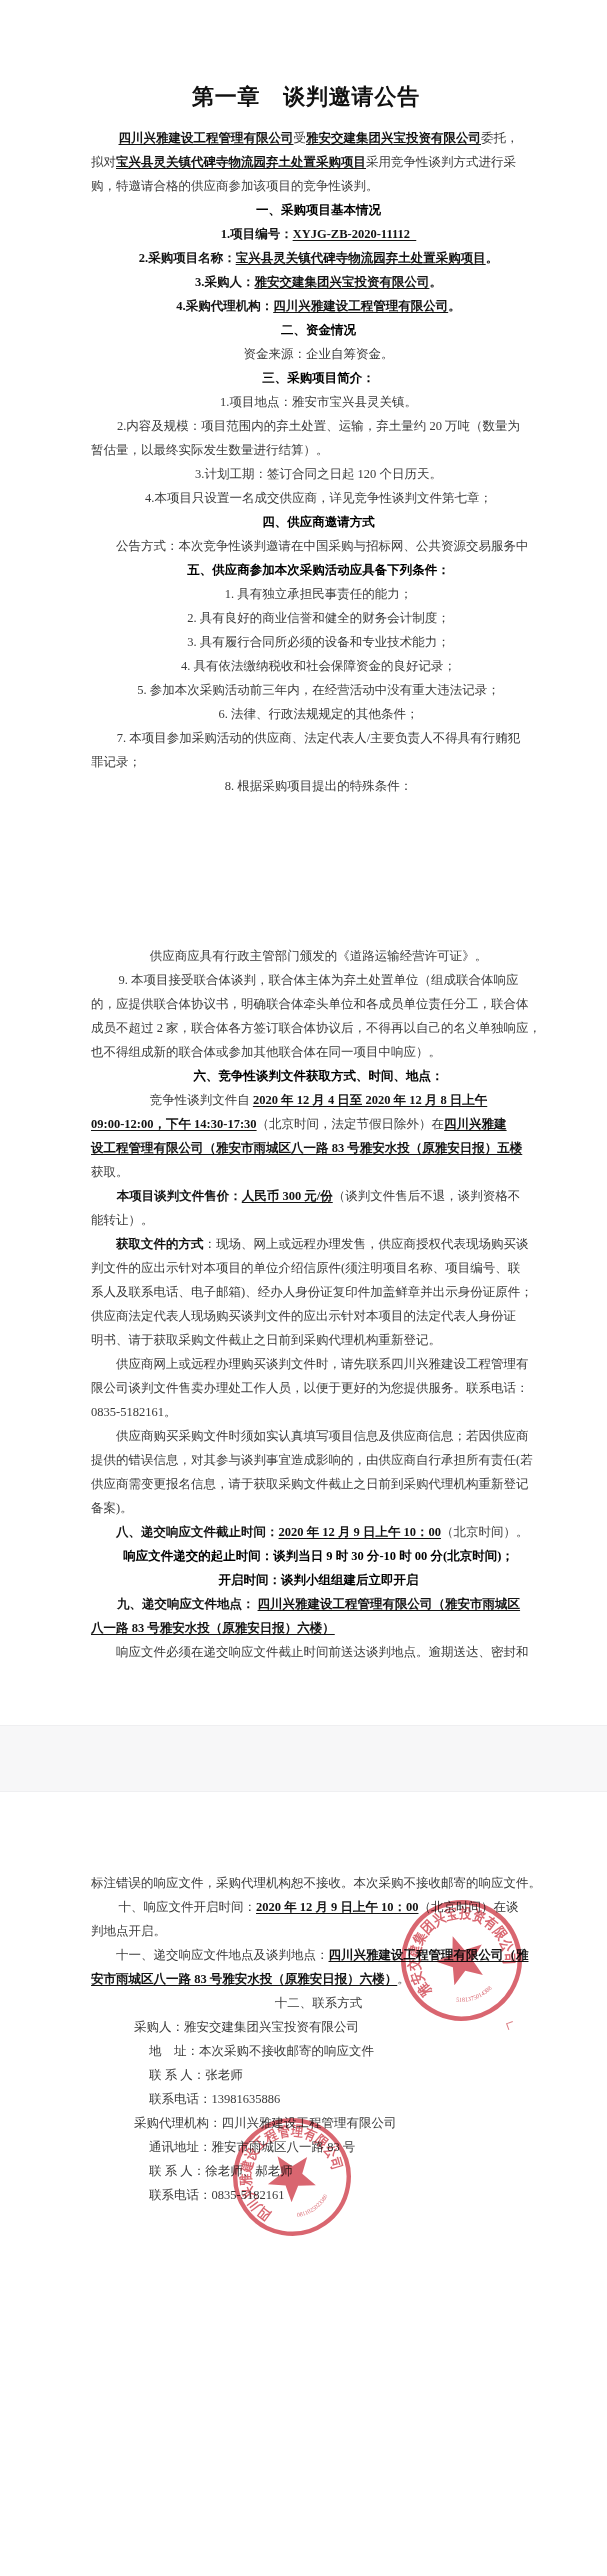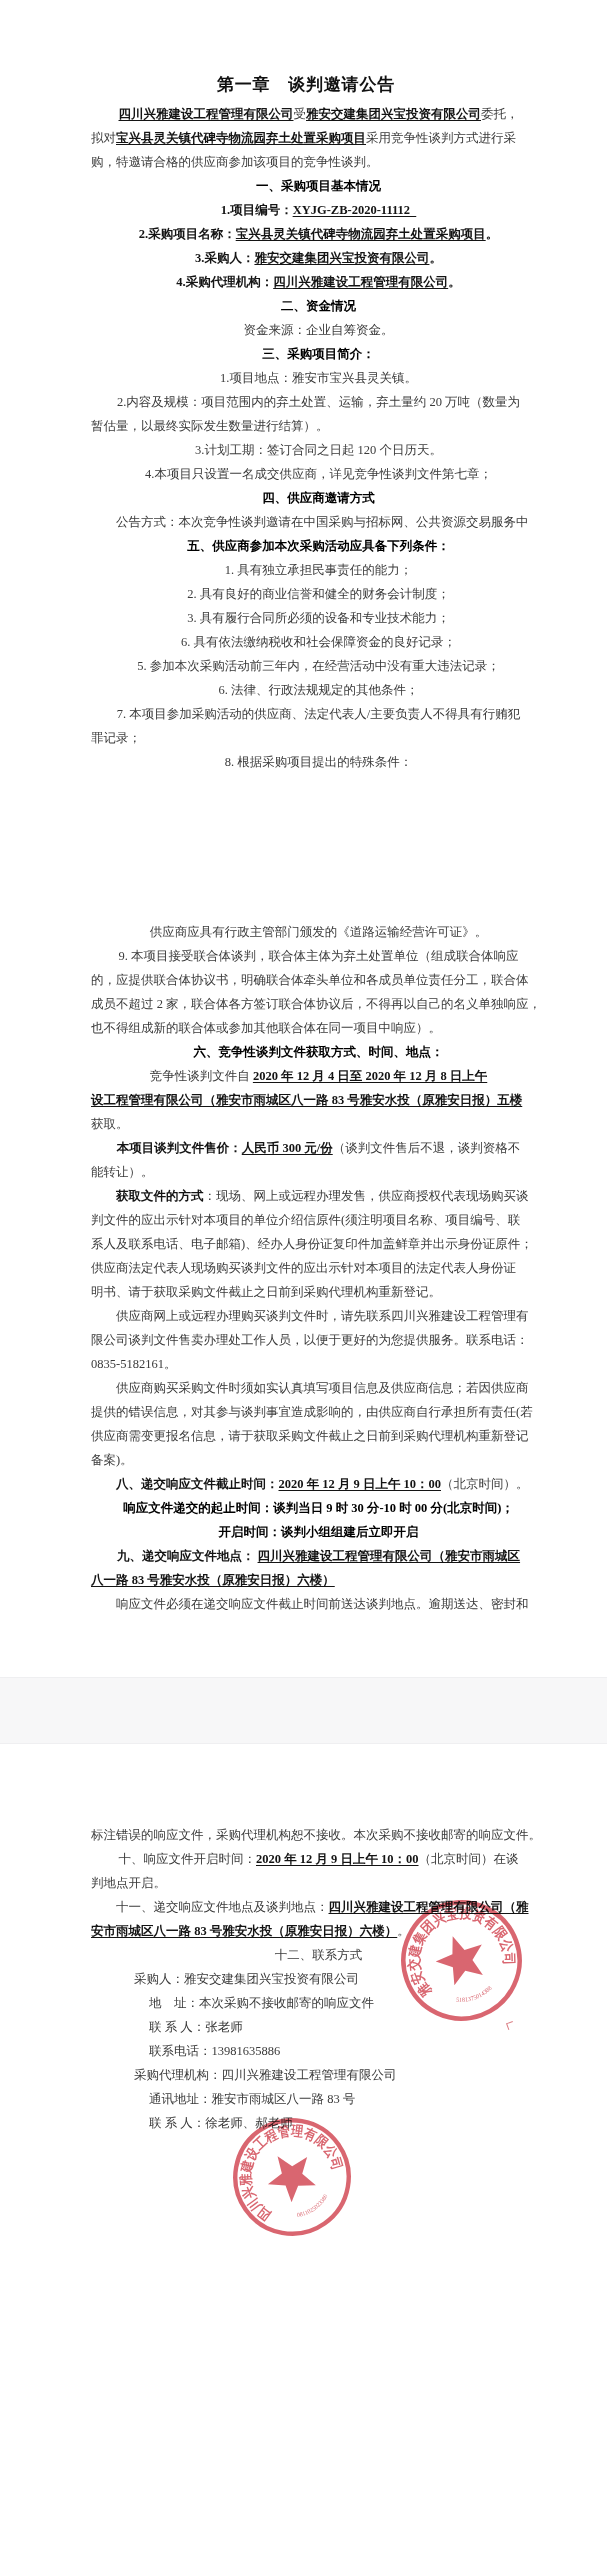--- a/index.html
+++ b/index.html
@@ -6,21 +6,21 @@
   .page{
     position:relative;width:607px;height:2576px;background:#ffffff;
     font-family:"Liberation Serif","DejaVu Serif",serif;color:#3a3a3a;overflow:hidden;
   }
   .content{padding:68px 86px 0 91px;}
   .line{
     margin:0;font-size:12.5px;line-height:24px;height:24px;
     white-space:nowrap;color:#3a3a3a;
   }
   .title{
-    margin:4px;font-size:17px;font-weight:bold;color:#111;
+    margin:16px;font-size:22px;font-weight:bold;color:#111;
     text-align:center;line-height:26px;height:26px;letter-spacing:0.8px;
   }
   .ind{text-indent:25px;text-align:center;}
   .ind35{padding-left:43px;}
   .ind46{padding-left:58px;}
   .hd span{font-weight:bold;color:#000000;}
   .b{font-weight:bold;color:#141414;}
   .u{text-decoration:underline;text-underline-offset:2.3px;text-decoration-thickness:0.8px;}
   .spacer{width:100%;}
   .page-band{
@@ -59,34 +59,35 @@
       <p class="line ind"><span>2.内容及规模：项目范围内的弃土处置、运输，弃土量约 20 万吨（数量为</span></p>
       <p class="line "><span>暂估量，以最终实际发生数量进行结算）。</span></p>
       <p class="line ind"><span>3.计划工期：签订合同之日起 120 个日历天。</span></p>
       <p class="line ind"><span>4.本项目只设置一名成交供应商，详见竞争性谈判文件第七章；</span></p>
       <p class="line ind hd"><span>四、供应商邀请方式</span></p>
       <p class="line ind"><span>公告方式：本次竞争性谈判邀请在中国采购与招标网、公共资源交易服务中</span></p>
       <p class="line ind hd"><span>五、供应商参加本次采购活动应具备下列条件：</span></p>
       <p class="line ind"><span>1. 具有独立承担民事责任的能力；</span></p>
       <p class="line ind"><span>2. 具有良好的商业信誉和健全的财务会计制度；</span></p>
       <p class="line ind"><span>3. 具有履行合同所必须的设备和专业技术能力；</span></p>
-      <p class="line ind"><span>6. 具有依法缴纳税收和社会保障资金的良好记录；</span></p>
+      <p class="line ind"><span>4. 具有依法缴纳税收和社会保障资金的良好记录；</span></p>
       <p class="line ind"><span>5. 参加本次采购活动前三年内，在经营活动中没有重大违法记录；</span></p>
       <p class="line ind"><span>6. 法律、行政法规规定的其他条件；</span></p>
       <p class="line ind"><span>7. 本项目参加采购活动的供应商、法定代表人/主要负责人不得具有行贿犯</span></p>
       <p class="line "><span>罪记录；</span></p>
       <p class="line ind"><span>8. 根据采购项目提出的特殊条件：</span></p>
       <div class="spacer" style="height: 146px;"></div>
       <p class="line ind"><span>供应商应具有行政主管部门颁发的《道路运输经营许可证》。</span></p>
       <p class="line ind"><span>9. 本项目接受联合体谈判，联合体主体为弃土处置单位（组成联合体响应</span></p>
       <p class="line "><span>的，应提供联合体协议书，明确联合体牵头单位和各成员单位责任分工，联合体</span></p>
       <p class="line "><span>成员不超过 2 家，联合体各方签订联合体协议后，不得再以自己的名义单独响应，</span></p>
       <p class="line "><span>也不得组成新的联合体或参加其他联合体在同一项目中响应）。</span></p>
       <p class="line ind hd"><span>六、竞争性谈判文件获取方式、时间、地点：</span></p>
       <p class="line ind"><span>竞争性谈判文件自 </span><span class="b u">2020 年 12 月 4 日至 2020 年 12 月 8 日上午</span></p>
+      <p class="line "><span class="b u">09:00-12:00，下午 14:30-17:30</span><span>（北京时间，法定节假日除外）在</span><span class="b u">四川兴雅建</span></p>
       <p class="line "><span class="b u">设工程管理有限公司（雅安市雨城区八一路 83 号雅安水投（原雅安日报）五楼</span></p>
       <p class="line "><span>获取。</span></p>
       <p class="line ind"><span class="b">本项目谈判文件售价：</span><span class="b u">人民币 300 元/份</span><span>（谈判文件售后不退，谈判资格不</span></p>
       <p class="line "><span>能转让）。</span></p>
       <p class="line ind"><span class="b">获取文件的方式</span><span>：现场、网上或远程办理发售，供应商授权代表现场购买谈</span></p>
       <p class="line "><span>判文件的应出示针对本项目的单位介绍信原件(须注明项目名称、项目编号、联</span></p>
       <p class="line "><span>系人及联系电话、电子邮箱)、经办人身份证复印件加盖鲜章并出示身份证原件；</span></p>
       <p class="line "><span>供应商法定代表人现场购买谈判文件的应出示针对本项目的法定代表人身份证</span></p>
       <p class="line "><span>明书、请于获取采购文件截止之日前到采购代理机构重新登记。</span></p>
       <p class="line ind"><span>供应商网上或远程办理购买谈判文件时，请先联系四川兴雅建设工程管理有</span></p>
@@ -111,20 +112,21 @@
       <p class="line ind"><span>十一、递交响应文件地点及谈判地点：</span><span class="b u">四川兴雅建设工程管理有限公司（雅</span></p>
       <p class="line "><span class="b u">安市雨城区八一路 83 号雅安水投（原雅安日报）六楼）</span><span>。</span></p>
       <p class="line ind"><span>十二、联系方式</span></p>
       <p class="line ind35"><span>采购人：雅安交建集团兴宝投资有限公司</span></p>
       <p class="line ind46"><span>地　址：本次采购不接收邮寄的响应文件</span></p>
       <p class="line ind46"><span>联 系 人：张老师</span></p>
       <p class="line ind46"><span>联系电话：13981635886</span></p>
       <p class="line ind35"><span>采购代理机构：四川兴雅建设工程管理有限公司</span></p>
       <p class="line ind46"><span>通讯地址：雅安市雨城区八一路 83 号</span></p>
       <p class="line ind46"><span>联 系 人：徐老师、郝老师</span></p>
+      <p class="line ind46"><span>联系电话：0835-5182161</span></p>
     </div>
   <div class="red-mark"></div>
 <svg viewBox="0 0 200 200" class="seal" style="left: 397px; top: 1896px; width: 129px; height: 129px;">
       <defs>
         <path id="arc0" d="M 42.8,133 A 66,66 0 1,1 157.2,133" fill="none"></path>
         <path id="arcb0" d="M 48.9,138.5 A 64,64 0 0,0 151.1,138.5" fill="none"></path>
       </defs>
       <g transform="rotate(-20 100 100)">
         <circle cx="100" cy="100" r="90" fill="none" stroke="#d4515c" stroke-width="7"></circle>
         <polygon points="100,60 109.99,86.25 138.04,87.64 116.17,105.25 123.51,132.36 100,117 76.49,132.36 83.83,105.25 61.96,87.64 90.01,86.25" fill="#d4515c"></polygon>

